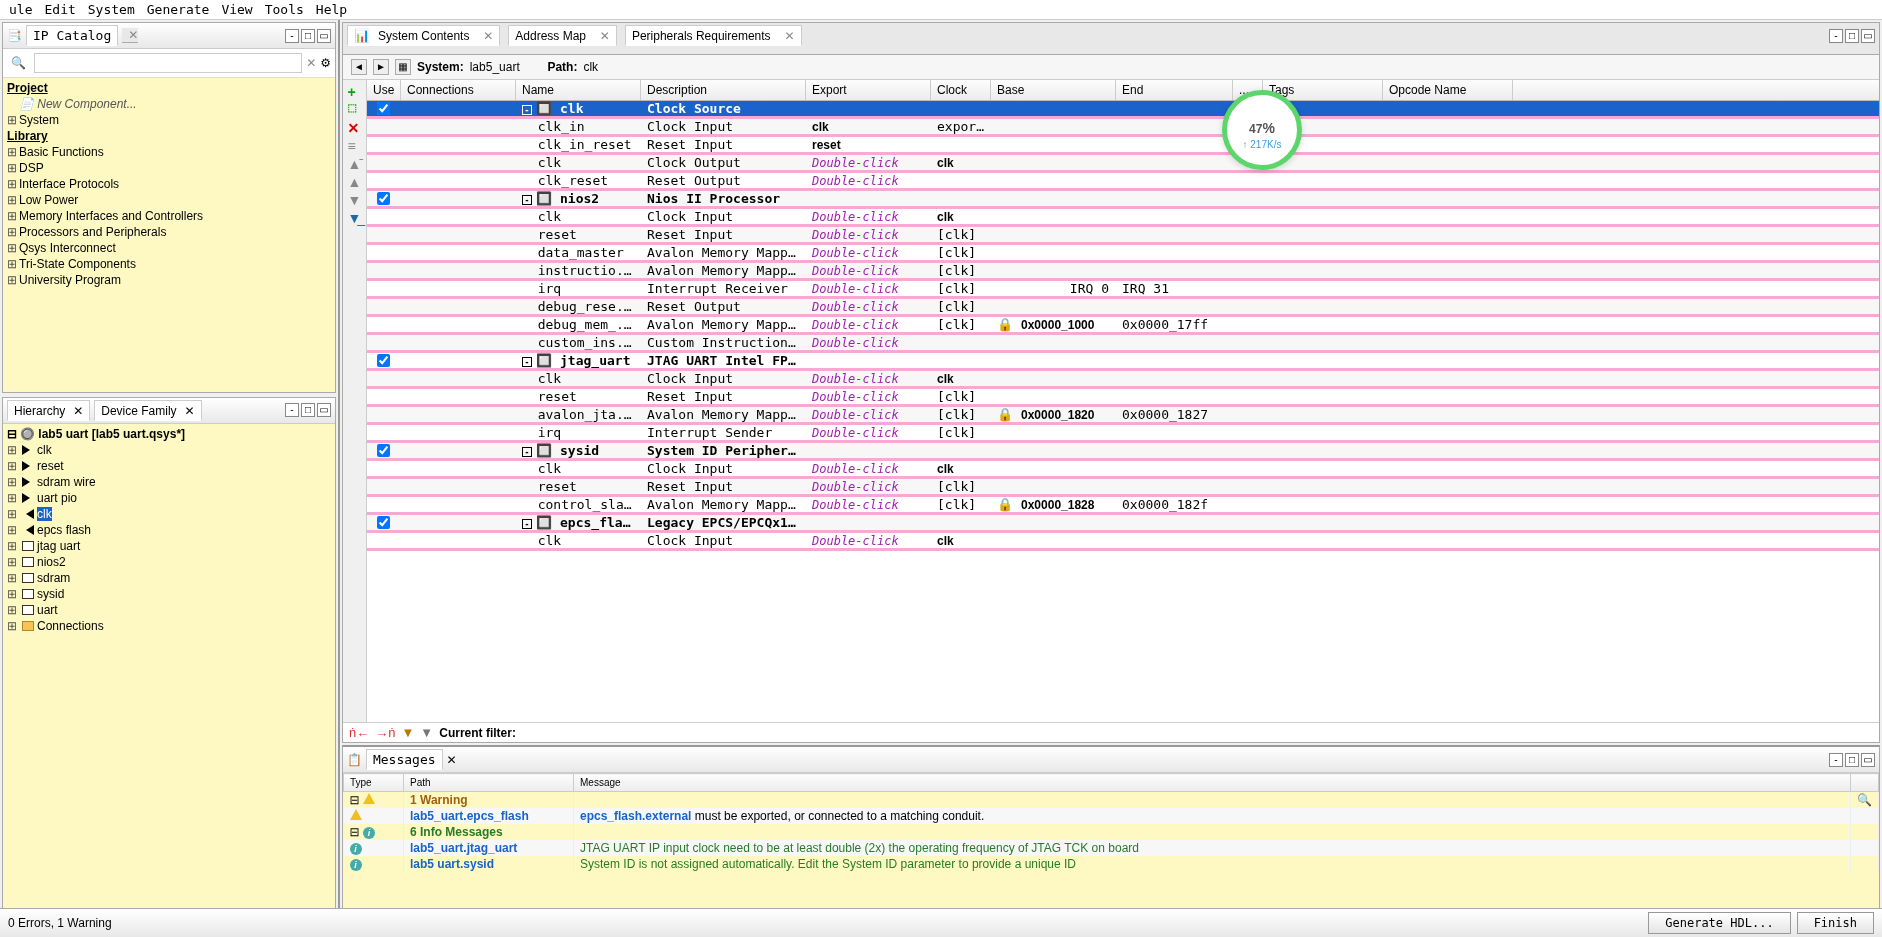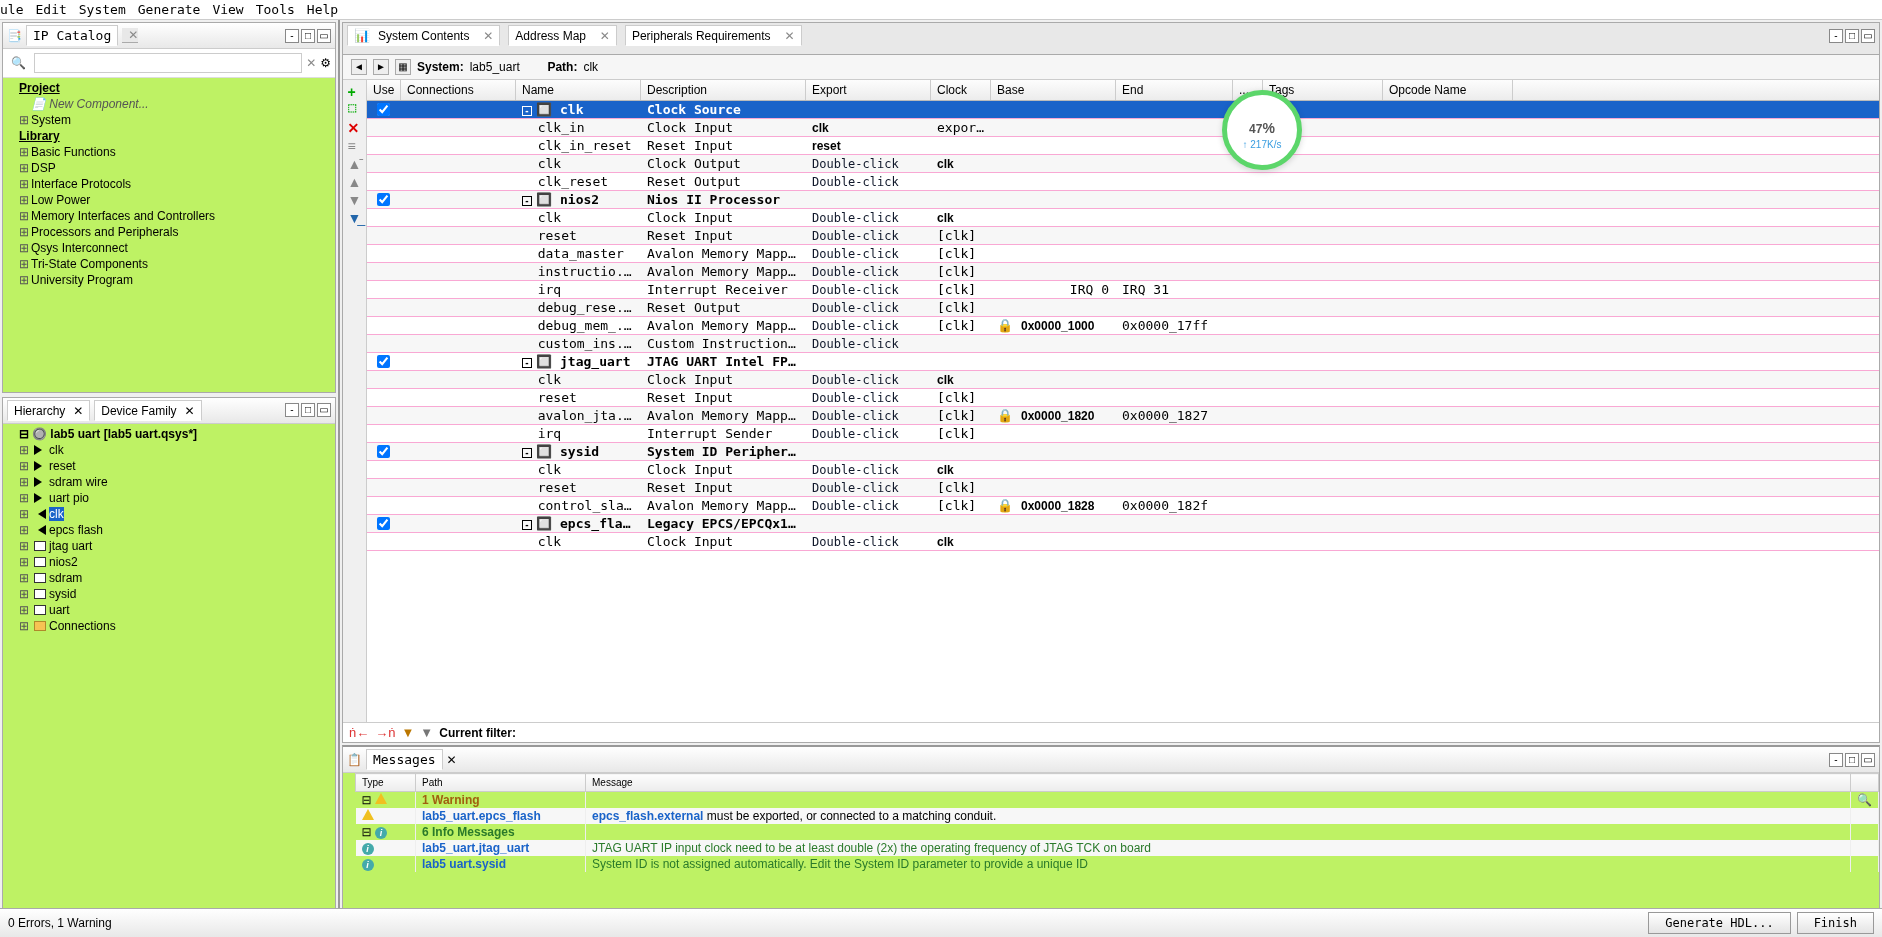--- a/index.html
+++ b/index.html
@@ -1,29 +1,29 @@
 <!DOCTYPE html>
 <html><head>
 <meta charset="utf-8">
 <style>
 * { margin: 0; padding: 0; box-sizing: border-box; font-family: "Segoe UI", Arial, sans-serif; font-size: 12px; }
 body { background: #f0f0f0; overflow: hidden; width: 1882px; height: 937px; }
-.menubar { background: #fff; padding: 2px 0; display: flex; gap: 12px; border-bottom: 1px solid #ccc; }
+.menubar { background: #fff; padding: 2px 9px; display: flex; gap: 12px; border-bottom: 1px solid #ccc; }
 .menubar span { cursor: pointer; font-family: monospace; font-size: 13px; }
 .main-layout { display: flex; height: calc(100% - 40px); }
 .left-col { width: 340px; display: flex; flex-direction: column; border-right: 2px solid #999; }
 .right-col { flex: 1; display: flex; flex-direction: column; }
 .panel { border: 1px solid #aaa; margin: 2px; display: flex; flex-direction: column; background: #fff; }
 .panel-titlebar { background: linear-gradient(#fff, #e8e8e8); display: flex; align-items: center; padding: 2px 4px; border-bottom: 1px solid #ccc; }
 .panel-title { font-family: monospace; font-size: 13px; padding: 2px 6px; background: #fff; border: 1px solid #ccc; border-bottom: 1px solid #fff; margin-right: 4px; }
 .panel-title.tab { cursor: pointer; }
 .panel-title.active { background: #fff; }
 .win-controls { margin-left: auto; display: flex; gap: 2px; }
 .win-btn { width: 14px; height: 14px; border: 1px solid #888; background: #fff; font-size: 10px; text-align: center; line-height: 12px; cursor: pointer; }
-.panel-body { flex: 1; overflow: auto; background: #bef264; padding-left: 12px; }
+.panel-body { flex: 1; overflow: auto; background: #fef9c3; }
 .search-row { display: flex; align-items: center; padding: 4px; gap: 4px; border-bottom: 1px solid #ddd; }
 .search-input { flex: 1; border: 1px solid #ccc; padding: 2px 4px; background: #fff; }
 .search-icon-left { color: #89a; padding: 0 4px; }
 .tree { font-family: monospace; font-size: 13px; padding: 2px; }
 .tree-node { padding: 1px 2px; white-space: nowrap; }
 .tree-node .expander { display: inline-block; width: 12px; color: #555; }
 .tree-node.group-hdr { font-weight: bold; text-decoration: underline; }
 .tree-node.ital { font-style: italic; color: #555; }
 .btn-row { display: flex; gap: 4px; padding: 4px; background: #f4f4f4; border-top: 1px solid #ddd; }
 .btn { border: 1px solid #999; background: linear-gradient(#fff, #e4e4e4); padding: 3px 16px; font-family: monospace; cursor: pointer; }
@@ -54,27 +54,27 @@
 .col-conn{width:115px;}
 .col-name{width:125px;font-family:monospace;font-size:13px;}
 .col-desc{width:165px;font-family:monospace;font-size:13px;}
 .col-exp{width:125px;font-family:monospace;font-size:13px;}
 .col-clk{width:60px;font-family:monospace;font-size:13px;}
 .col-base{width:125px;font-family:monospace;font-size:13px;}
 .col-end{width:117px;font-family:monospace;font-size:13px;}
 .col-dots{width:30px;}
 .col-tags{width:120px;}
 .col-op{width:130px;}
-.sc-row { display:flex; border-bottom:1px solid #f9a8d4; height:18px; align-items:center;}
+.sc-row { display:flex; border-bottom:3px solid #f9a8d4; height:18px; align-items:center;}
 .sc-row > div { padding: 0 6px; overflow:hidden; white-space:nowrap; text-overflow:ellipsis; font-family:monospace; font-size:13px; border-right:1px solid transparent;}
 .sc-row.comp-row { font-weight:bold; }
 .sc-row.selected { background:#1a63c9; color:#fff; }
 .sc-row .col-conn { font-family: Arial; }
 .sc-row.alt { background:#f7f7f7; }
-.double-click { color: #0f172a; font-family: monospace;}
+.double-click { font-style: italic; color: #a21caf; font-family: monospace;}
 .sc-row .col-use input { margin: 0 auto; display: block; }
 .sc-row .exp-tree { display: inline-block; width:10px;height:10px;border:1px solid currentColor;text-align:center;line-height:8px;font-size:10px;margin-right:4px;}
 .conn-svg { width:115px; height:18px; }
 .filter-bar { padding: 2px 6px; border-top: 1px solid #ccc; font-family: monospace; font-size: 13px; display:flex;align-items:center;gap:6px;}
 .filter-bar .fi { font-size:13px; cursor:pointer;}
 .messages-panel { height: 170px; border-top:2px solid #999;}
 .msg-table { width: 100%; border-collapse: collapse; font-family: monospace; font-size: 13px;}
 .msg-table th { text-align:left; padding:3px 6px; background:linear-gradient(#fdfdfd,#ececec);border:1px solid #ccc;position:sticky;top:0;font-weight:normal;font-family:Arial;font-size:10px;}
 .msg-table td { padding: 1px 6px; border-right:1px solid #eee;vertical-align:top;}
 .msg-table tr.alt td { background:#f7f7f7;}

